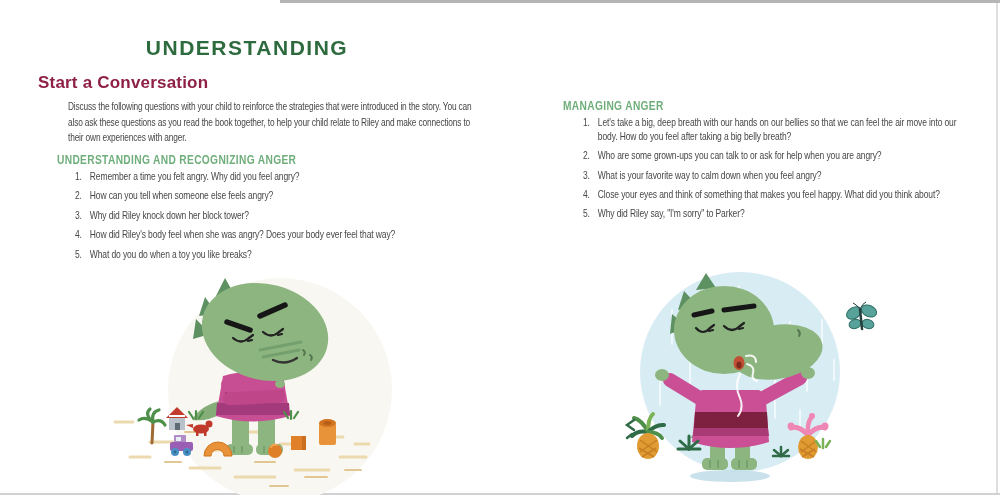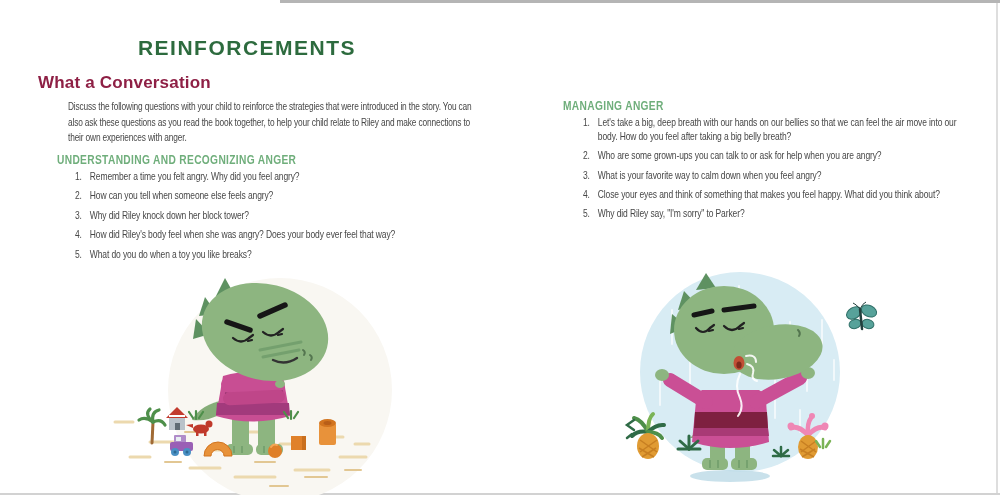--- a/index.html
+++ b/index.html
@@ -42,22 +42,22 @@
 </style>
 </head>
 <body>
 
 <div class="spread">
 
   <div class="edge" style="left:280px;top:0;width:720px;height:3px;background:#b5b5b5;"></div>
   <div class="edge" style="left:0;top:493px;width:1000px;height:2px;background:#d2d2d2;"></div>
   <div class="edge" style="left:996px;top:3px;width:2px;height:490px;background:#dedede;"></div>
 
-  <div class="title">REINFORCEMENTS</div>
-  <div class="subhead">What a Conversation</div>
+  <div class="title">UNDERSTANDING</div>
+  <div class="subhead">Start a Conversation</div>
   <div class="intro">Discuss the following questions with your child to reinforce the strategies that were introduced in the story. You can also ask these questions as you read the book together, to help your child relate to Riley and make connections to their own experiences with anger.</div>
   <div class="section-label label-left">UNDERSTANDING AND RECOGNIZING ANGER</div>
 
   <div class="qlist qlist-left">
 
       <div class="qitem">
         <span class="qnum">1.</span>
         <span class="qtext">Remember a time you felt angry. Why did you feel angry?</span>
       </div>
 

